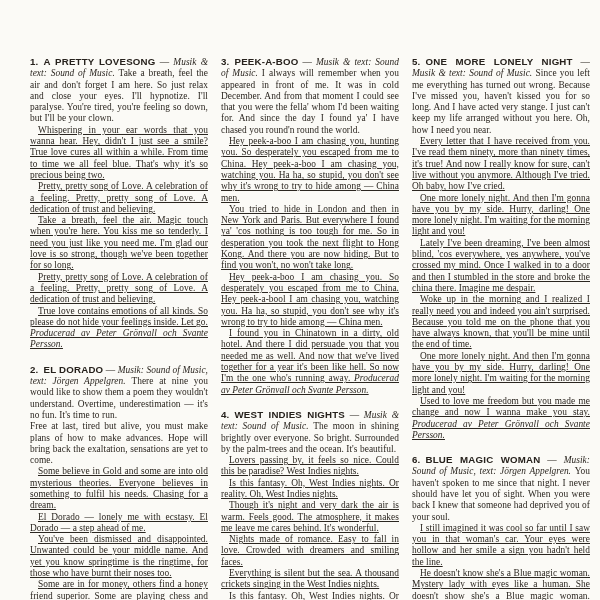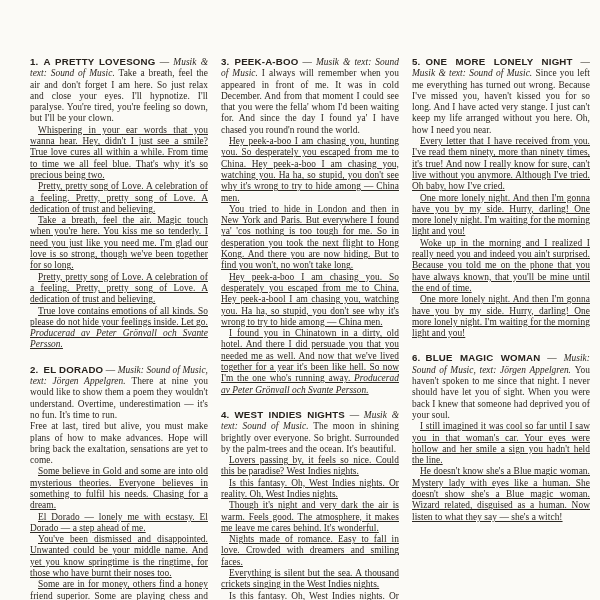--- a/index.html
+++ b/index.html
@@ -88,22 +88,24 @@
           <p class="para indent"><span>Nights made of romance. Easy to fall in love. Crowded with dreamers and smiling faces.</span></p>
           <p class="para indent"><span>Everything is silent but the sea. A thousand crickets singing in the West Indies nights.</span></p>
           <p class="para indent"><span>Is this fantasy. Oh, West Indies nights. Or reality. Oh, West Indies nigths. </span></p>
         </section>
       </div>
     <div class="col">
         <section class="song">
           <p class="para lead"><span class="song-title">5. ONE MORE LONELY NIGHT</span><span class="title-dash"> — </span><i class="credit">Musik &amp; text: Sound of Music. </i><span>Since you left me everything has turned out wrong. Because I've missed you, haven't kissed you for so long. And I have acted very stange. I just can't keep my life arranged without you here. Oh, how I need you near.</span></p>
           <p class="para indent"><span>Every letter that I have received from you. I've read them ninety, more than ninety times, it's true! And now I really know for sure, can't live without you anymore. Although I've tried. Oh baby, how I've cried.</span></p>
           <p class="para indent"><span>One more lonely night. And then I'm gonna have you by my side. Hurry, darling! One more lonely night. I'm waiting for the morning light and you!</span></p>
+          <p class="para indent"><span>Lately I've been dreaming, I've been almost blind, 'cos everywhere, yes anywhere, you've crossed my mind. Once I walked in to a door and then I stumbled in the store and broke the china there. Imagine me despair.</span></p>
           <p class="para indent"><span>Woke up in the morning and I realized I really need you and indeed you ain't surprised. Because you told me on the phone that you have always known, that you'll be mine until the end of time.</span></p>
           <p class="para indent"><span>One more lonely night. And then I'm gonna have you by my side. Hurry, darling! One more lonely night. I'm waiting for the morning light and you!</span></p>
+          <p class="para indent"><span>Used to love me freedom but you made me change and now I wanna make you stay. </span><i class="producer">Producerad av Peter Grönvall och Svante Persson.</i></p>
         </section>
         <section class="song">
           <p class="para lead"><span class="song-title">6. BLUE MAGIC WOMAN</span><span class="title-dash"> — </span><i class="credit">Musik: Sound of Music, text: Jörgen Appelgren. </i><span>You haven't spoken to me since that night. I never should have let you of sight. When you were back I knew that someone had deprived you of your soul.</span></p>
           <p class="para indent"><span>I still imagined it was cool so far until I saw you in that woman's car. Your eyes were hollow and her smile a sign you hadn't held the line.</span></p>
           <p class="para indent"><span>He doesn't know she's a Blue magic woman. Mystery lady with eyes like a human. She doesn't show she's a Blue magic woman. Wizard related, disguised as a human. Now listen to what they say — she's a witch!</span></p>
         </section>
       </div>
   </div>
 </div>
 

